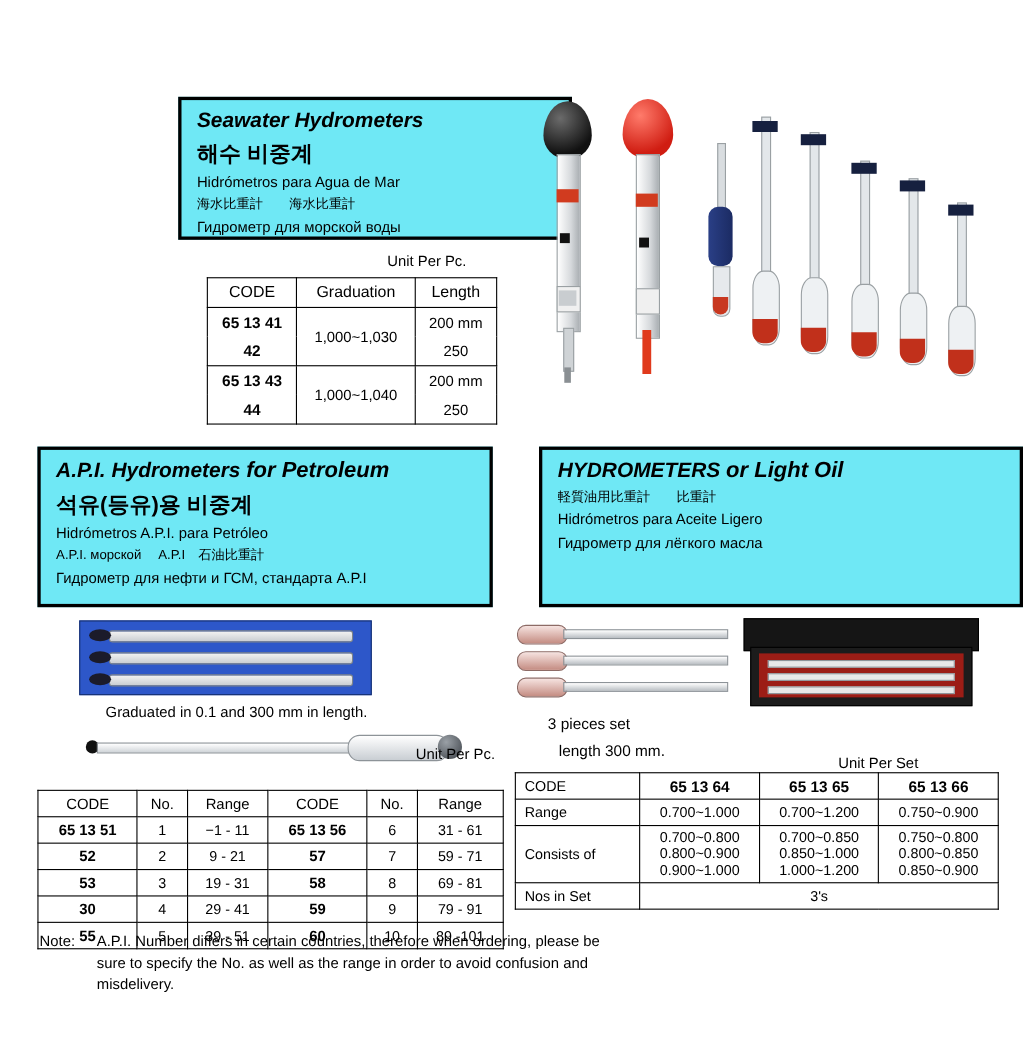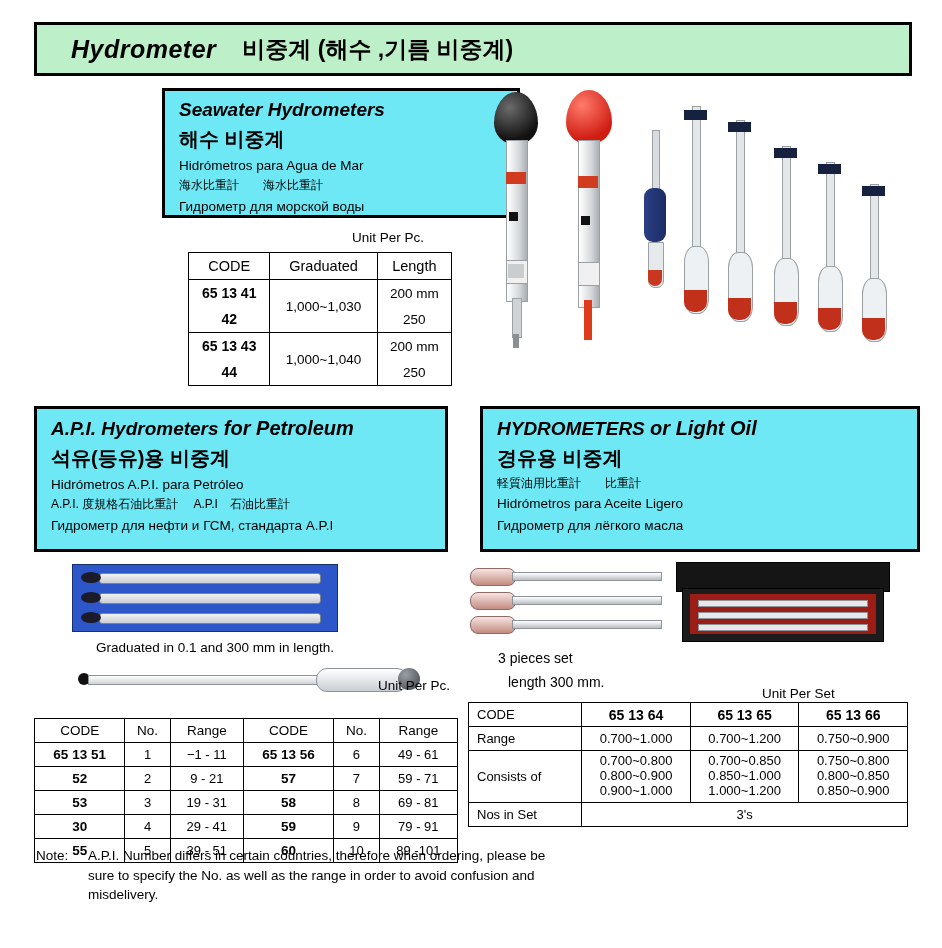--- a/index.html
+++ b/index.html
@@ -69,21 +69,21 @@
   
   #oil-table{left:468px;top:702px;width:440px;}
   #oil-table td,#oil-table th{height:19px;font-size:13px;}
   #oil-table .code{font-weight:bold;font-size:14px;white-space:nowrap;}
   #oil-table .lbl{text-align:left;padding-left:8px;}
   #oil-table .multi{line-height:1.15;padding-top:3px;padding-bottom:3px;}
 
   
   #api-head{left:34px;top:406px;width:414px;height:146px;}
   
-  #oil-head{left:480px;top:406px;width:440px;height:146px;}
+  #oil-head{left:490px;top:406px;width:440px;height:146px;}
 
   
   .cap{position:absolute;font-size:13.5px;}
   #api-cap{left:96px;top:640px;}
   #oil-cap1{left:498px;top:650px;font-size:14px;}
   #oil-cap2{left:508px;top:674px;font-size:14px;}
 
   
   .note{position:absolute;left:36px;top:846px;width:520px;font-size:13.5px;line-height:1.45;}
   .note .lbl{position:absolute;left:0;top:0;}
@@ -108,40 +108,36 @@
 
   
   #oil-photo{left:470px;top:566px;width:200px;height:72px;}
   #oil-case{left:676px;top:562px;width:212px;height:80px;}
 </style>
 </head>
 <body>
 
 <div class="page">
 
-  <div class="title-banner">
-    <span class="t-en">Hydrometer</span>
-    <span class="t-kr">비중계 (해수 ,기름 비중계)</span>
-  </div>
 
   <div class="hbox" id="sw-head">
     <div class="h-en">Seawater Hydrometers</div>
     <div class="h-kr">해수 비중계</div>
     <div class="h-line">Hidrómetros para Agua de Mar</div>
     <div class="h-line cj">海水比重計　　海水比重計</div>
     <div class="h-line">Гидрометр для морской воды</div>
   </div>
 
   <div class="unit" id="sw-unit">Unit Per Pc.</div>
 
   <table class="tbl" id="sw-table">
     <tbody>
         <tr>
       <th class="hdr">CODE</th>
-      <th class="hdr">Graduated</th>
+      <th class="hdr">Graduation</th>
       <th class="hdr">Length</th>
     </tr>
     <tr>
       <td class="code nb">65 13 41</td>
       <td rowspan="2">1,000~1,030</td>
       <td class="nb">200 mm</td>
     </tr>
     <tr>
       <td class="code nt">42</td>
       <td class="nt">250</td>
@@ -215,30 +211,29 @@
     </div>
   </div>
 
   <div class="hbox" id="api-head">
     <div class="h-en">
       <span>A.P.I. Hydrometers</span>
       <span class="sub">for Petroleum</span>
     </div>
     <div class="h-kr">석유(등유)용 비중계</div>
     <div class="h-line">Hidrómetros A.P.I. para Petróleo</div>
-    <div class="h-line cj">A.P.I. 度規格石油比重計　 A.P.I　石油比重計</div>
+    <div class="h-line cj">A.P.I. морской　 A.P.I　石油比重計</div>
     <div class="h-line">Гидрометр для нефти и ГСМ, стандарта A.P.I</div>
   </div>
 
   <div class="hbox" id="oil-head">
     <div class="h-en">
       <span>HYDROMETERS</span>
       <span class="sub">or Light Oil</span>
     </div>
-    <div class="h-kr">경유용 비중계</div>
     <div class="h-line cj">軽質油用比重計　　比重計</div>
     <div class="h-line">Hidrómetros para Aceite Ligero</div>
     <div class="h-line">Гидрометр для лёгкого масла</div>
   </div>
 
   <div class="art" id="api-photo">
     <div class="rowbar" style="left:26px;top:8px;width:220px;"></div>
     <div class="rowbar" style="left:26px;top:28px;width:220px;"></div>
     <div class="rowbar" style="left:26px;top:48px;width:220px;"></div>
     <div class="tipb" style="left:8px;top:7px;"></div>
@@ -266,21 +261,21 @@
       <th class="hdr">CODE</th>
       <th class="hdr">No.</th>
       <th class="hdr">Range</th>
     </tr>
     <tr>
       <td class="code">65 13 51</td>
       <td>1</td>
       <td>−1 - 11</td>
       <td class="code">65 13 56</td>
       <td>6</td>
-      <td>49 -  61</td>
+      <td>31 -  61</td>
     </tr>
     <tr>
       <td class="code">52</td>
       <td>2</td>
       <td>9 - 21</td>
       <td class="code">57</td>
       <td>7</td>
       <td>59 -  71</td>
     </tr>
     <tr>

